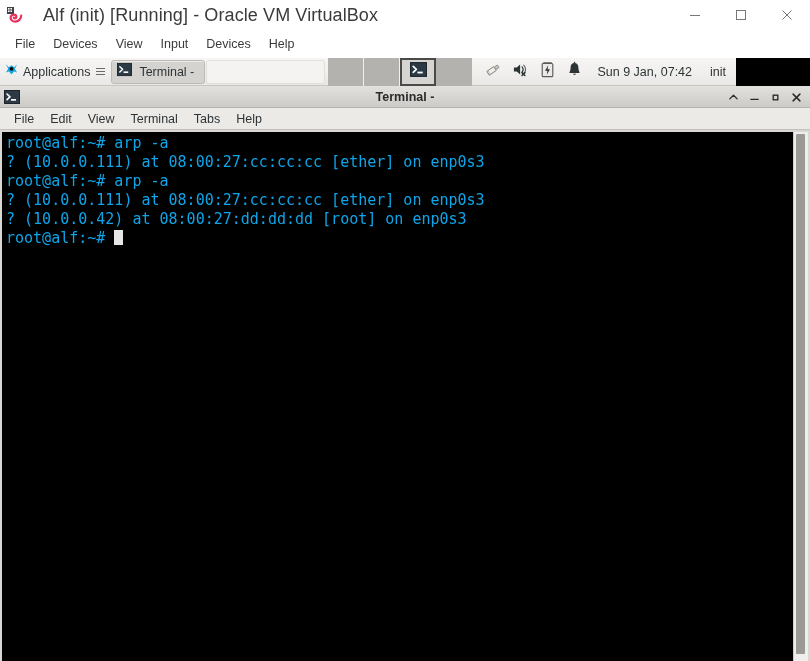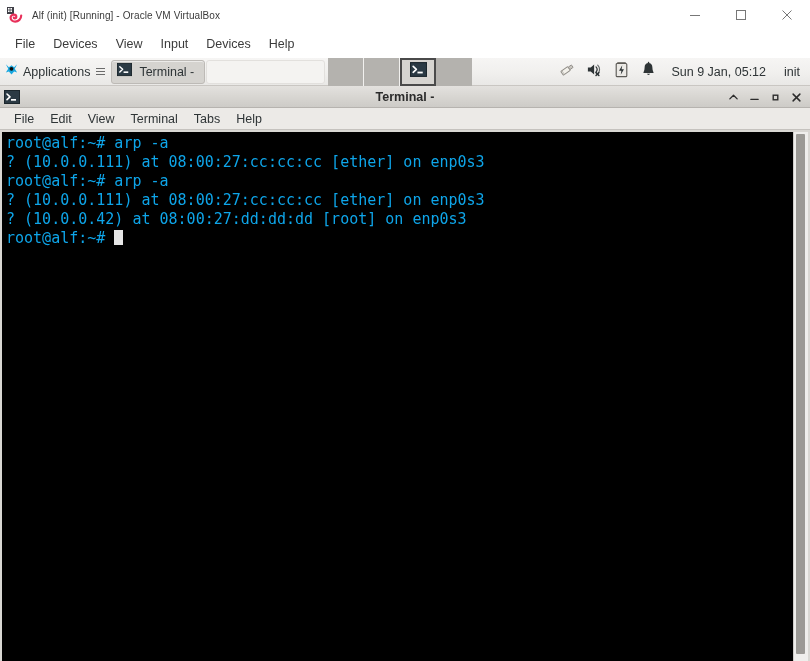--- a/index.html
+++ b/index.html
@@ -30,22 +30,22 @@
   }
 
   #vbox-app-icon {
     width: 16px; height: 16px;
     margin-left: 7px;
     position: relative;
     flex: none;
   }
 
   #vbox-title-text {
-    margin-left: 9px;
-    font-size: 10px;
+    margin-left: 20px;
+    font-size: 18px;
     color: #3b3b3b;
     white-space: nowrap;
     letter-spacing: 0.1px;
   }
 
   #vbox-win-controls {
     position: absolute;
     right: 0; top: 0;
     height: 30px;
     display: flex;
@@ -82,21 +82,21 @@
     left: 0; top: 58px;
     width: 810px; height: 603px;
     background: #000000;
     overflow: hidden;
   }
 
   
   #xfce-panel {
     position: absolute;
     left: 0; top: 0;
-    width: 810px; height: 28px;
+    width: 736px; height: 28px;
     background: linear-gradient(to bottom, #f6f5f4 0%, #f1f0ee 50%, #e9e8e6 100%);
     border-bottom: 1px solid #c9c6c2;
     box-sizing: border-box;
     display: flex;
     align-items: center;
   }
 
   #applications-button {
     display: flex;
     align-items: center;
@@ -454,21 +454,21 @@
             <path d="M9.8 4.6 L6.4 10.2 H8.9 L8.2 14.6 L11.6 8.8 H9.1 Z" fill="#2e3436"></path>
           </svg>
         </span>
         <span>
           <svg width="17" height="17" viewBox="0 0 18 18">
             <path d="M9 2.2 C6.4 2.2 4.9 4 4.9 6.6 C4.9 10.2 3.6 11.6 3.6 12.6 H14.4 C14.4 11.6 13.1 10.2 13.1 6.6 C13.1 4 11.6 2.2 9 2.2 Z" fill="#2e3436"></path>
             <rect x="8.3" y="0.8" width="1.5" height="1.8" rx="0.7" fill="#2e3436"></rect>
             <path d="M7.3 13.6 A1.8 1.8 0 0 0 10.7 13.6 Z" fill="#2e3436"></path>
           </svg>
         </span>
-        <span id="clock-text">Sun  9 Jan, 05:12</span>
+        <span id="clock-text">Sun  9 Jan, 07:42</span>
         <span id="user-text">init</span>
       </div>
     </div>
 
     <div id="terminal-window">
 
       <div id="term-titlebar">
         <span id="term-titlebar-icon">
           <svg width="16" height="16" viewBox="0 0 16 16">
             <rect x="0.5" y="1.5" width="15" height="13" fill="#2b3a44" stroke="#1b262c" stroke-width="1"></rect>

